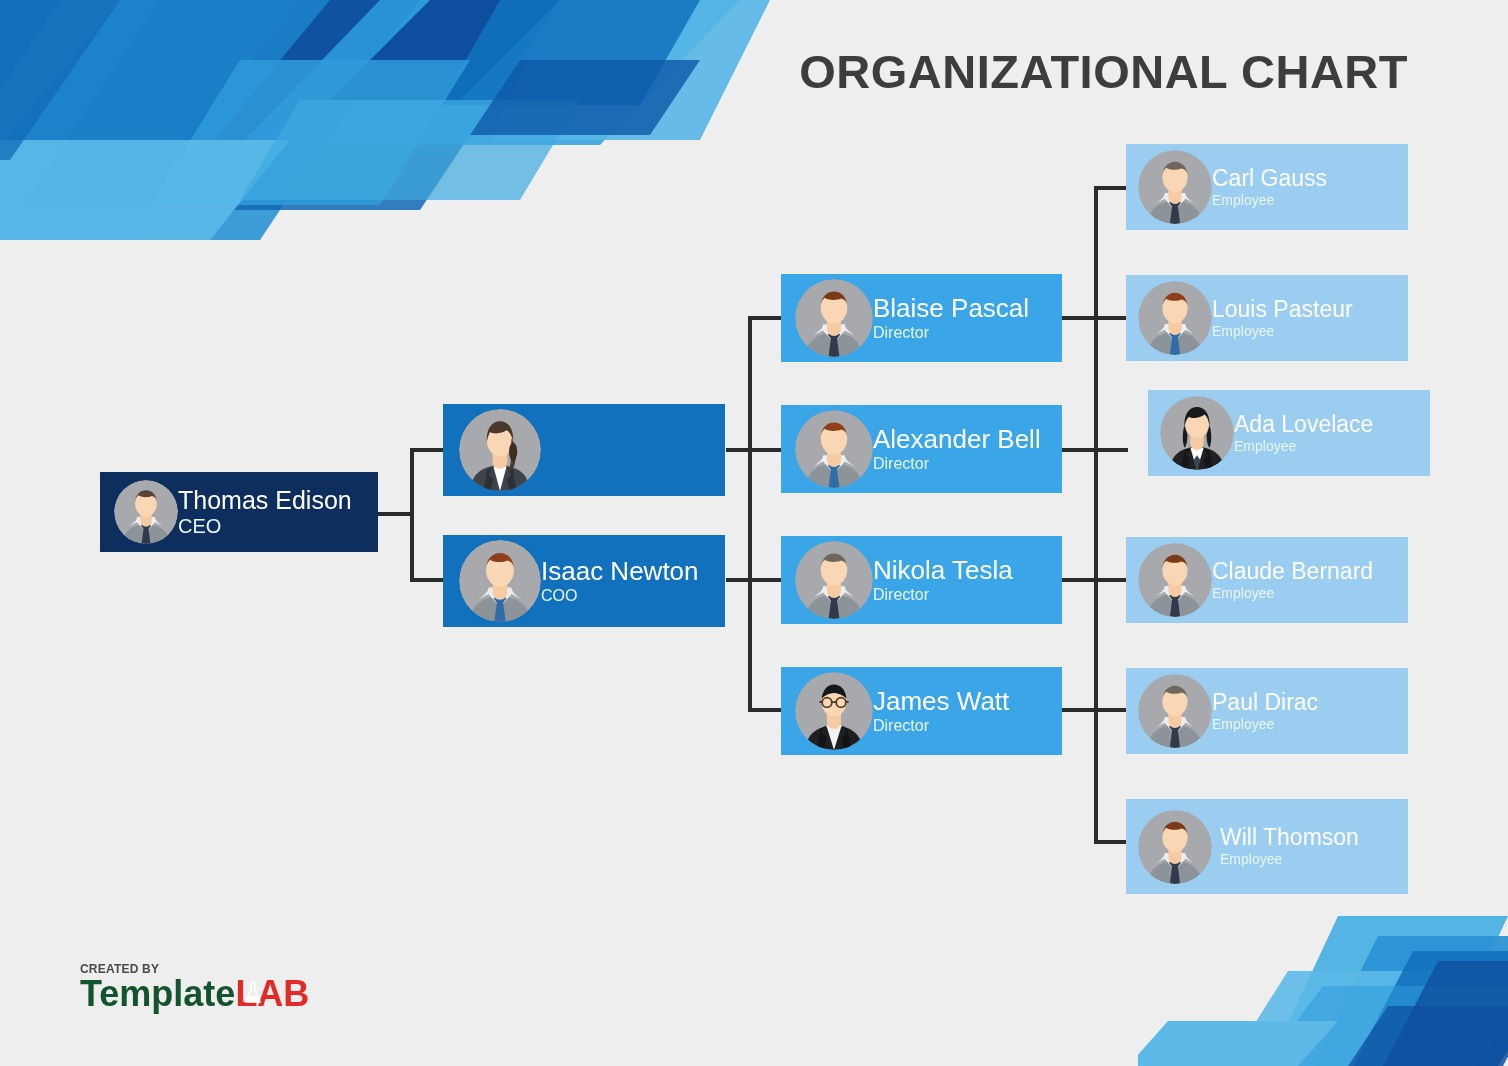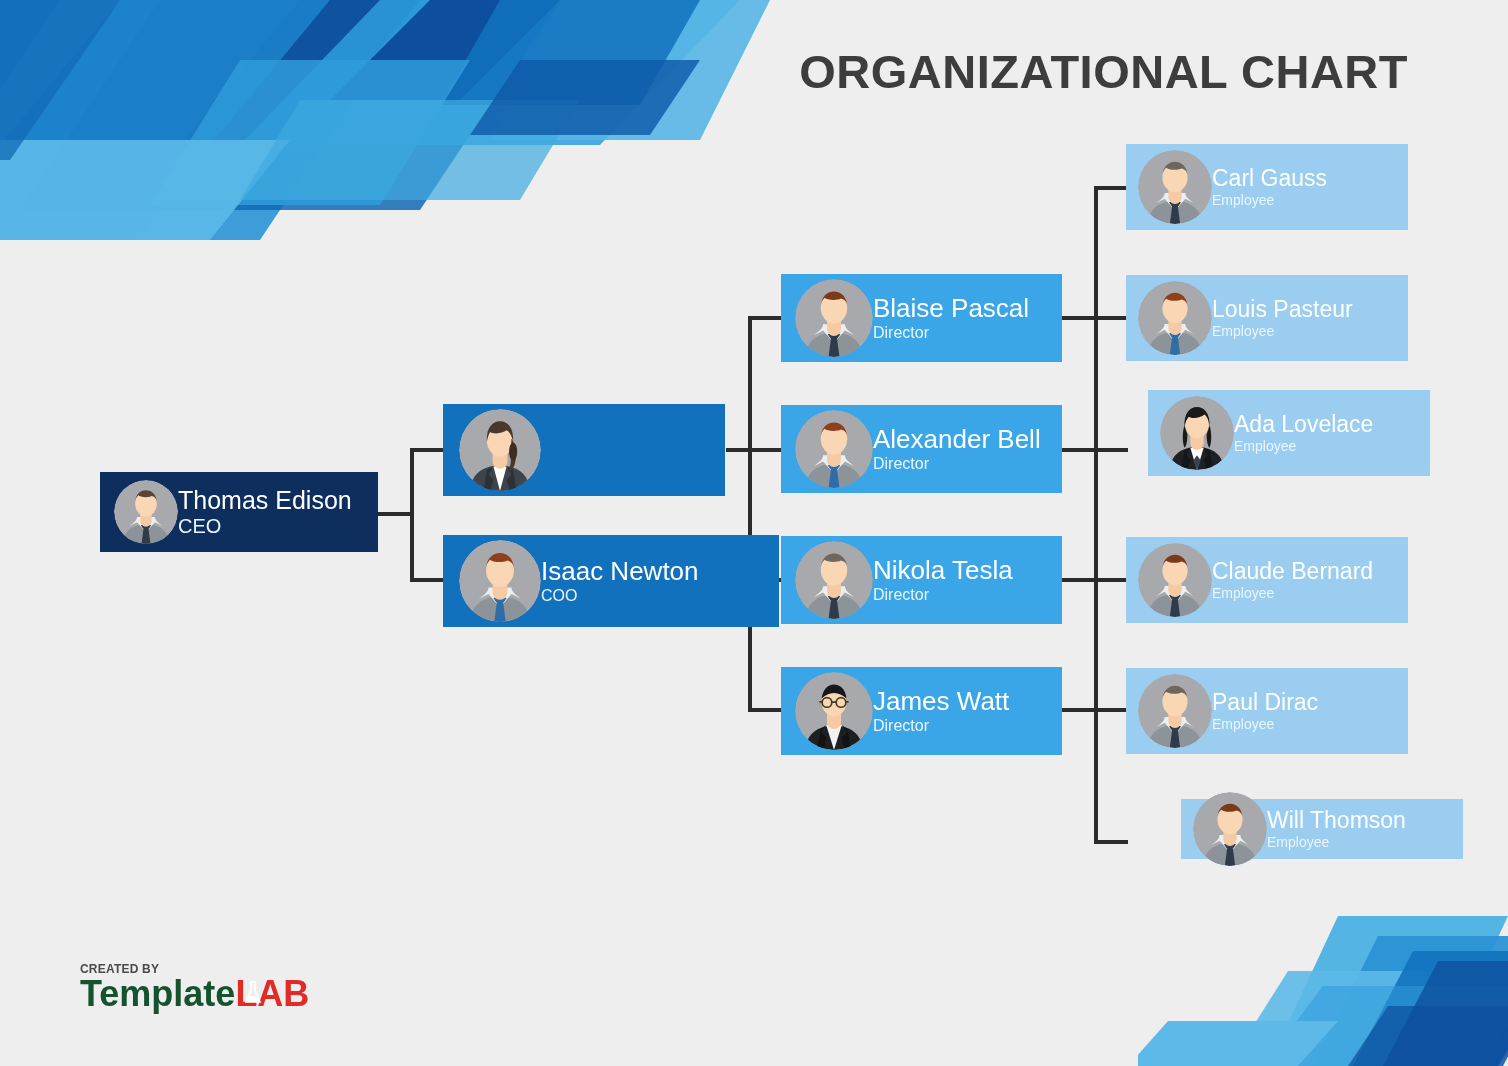--- a/index.html
+++ b/index.html
@@ -267,21 +267,21 @@
   </div>
 
   <div class="node lvl-exec" style="left:443px;top:404px;width:282px;height:92px;">
     <span class="avatar" style="width:82px;height:82px;margin-left:16px;">
       <svg width="82" height="82" viewBox="0 0 100 100">
           <use href="#av-female-ponytail-dark-jacket"></use>
         </svg>
     </span>
   </div>
 
-  <div class="node lvl-exec" style="left:443px;top:535px;width:336px;height:92px;">
+  <div class="node lvl-exec" style="left:443px;top:535px;width:282px;height:92px;">
     <span class="avatar" style="width:82px;height:82px;margin-left:16px;">
       <svg width="82" height="82" viewBox="0 0 100 100">
           <use href="#av-male-auburn-hair-blue-tie"></use>
         </svg>
     </span>
     <span class="txt">
       <span class="nm">Isaac Newton</span>
       <span class="rl">COO</span>
     </span>
   </div>
@@ -387,21 +387,21 @@
       <svg width="74" height="74" viewBox="0 0 100 100">
           <use href="#av-male-gray-hair-dark-tie"></use>
         </svg>
     </span>
     <span class="txt">
       <span class="nm">Paul Dirac</span>
       <span class="rl">Employee</span>
     </span>
   </div>
 
-  <div class="node lvl-emp" style="left:1181px;top:799px;width:282px;height:60px;">
+  <div class="node lvl-emp" style="left:1126px;top:799px;width:282px;height:95px;gap:8px;">
     <span class="avatar" style="width:74px;height:74px;margin-left:12px;">
       <svg width="74" height="74" viewBox="0 0 100 100">
           <use href="#av-male-auburn-hair-dark-tie"></use>
         </svg>
     </span>
     <span class="txt">
       <span class="nm">Will Thomson</span>
       <span class="rl">Employee</span>
     </span>
   </div>

